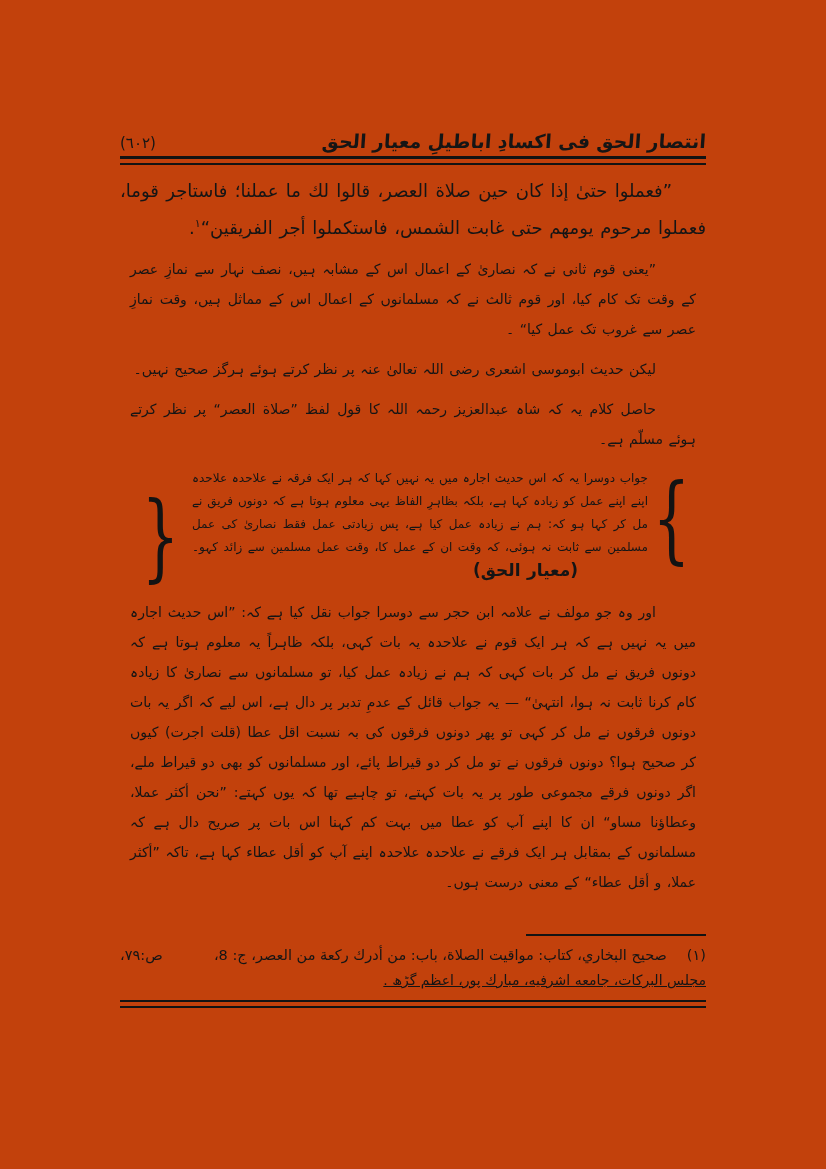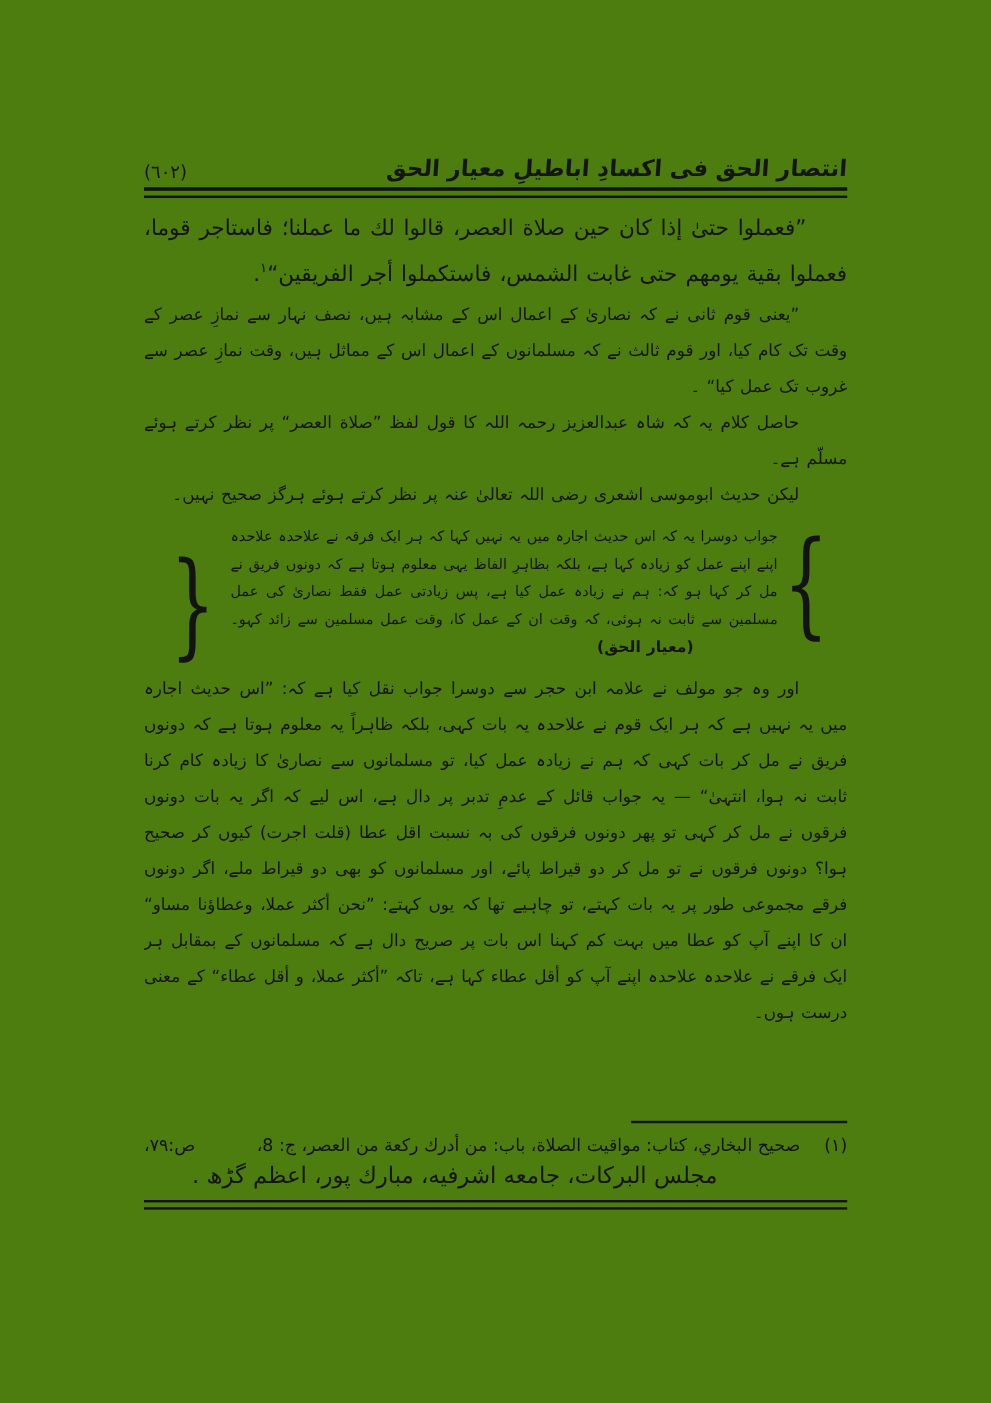--- a/index.html
+++ b/index.html
@@ -1,19 +1,19 @@
 <!DOCTYPE html>
 <html lang="ur" dir="rtl"><head>
 <meta charset="utf-8">
 <style>
   html, body { margin: 0; padding: 0; background: #e8e8e8; }
   .page {
     position: relative;
     width: 826px; height: 1169px;
-    background: #4d7c0f;
+    background: #c2410c;
     color: #151515;
     font-family: "DejaVu Sans", sans-serif;
     overflow: hidden;
     margin: 0 auto;
   }
   .column {
     position: absolute;
     left: 120px; top: 0;
     width: 586px; height: 100%;
     direction: rtl;
@@ -41,21 +41,21 @@
     border-bottom: 2.5px solid #131313;
   }
   
   .body-area {
     margin-top: 7px;
     height: 758px;
     overflow: hidden;
     text-align: justify;
   }
   .para {
-    margin: 0;
+    margin: 10px;
     font-size: 14px;
     line-height: 30px;
     text-indent: 40px;
     word-spacing: 1px;
   }
   .arabic-quote {
     font-size: 18px;
     line-height: 33px;
     text-indent: 34px;
     margin: 2px 0 3px 0;
@@ -68,21 +68,21 @@
     padding: 3px 58px 3px 72px;
   }
   .inset-text {
     font-size: 12px;
     line-height: 23px;
     text-align: justify;
     word-spacing: 0.5px;
   }
   .inset-citation {
     font-weight: bold;
-    font-size: 13px;
+    font-size: 17px;
     margin-right: 70px;
     white-space: nowrap;
   }
   .brace {
     position: absolute;
     font-family: "DejaVu Serif", serif;
     font-weight: normal;
     color: #131313;
     line-height: 1;
     pointer-events: none;
@@ -103,24 +103,25 @@
   .footnote-line1 {
     display: flex;
     align-items: baseline;
     gap: 20px;
     font-size: 14.5px;
     line-height: 25px;
   }
   .footnote-ref { flex: 0 1 auto; }
   .footnote-pageref { margin-right: auto; } 
   .footnote-line2 {
-    font-size: 19px;
+    font-size: 14px;
     line-height: 25px;
-    text-align: left;
+    text-align: right;
     padding-left: 40px;
+    text-decoration: underline;
   }
   .bottom-rule {
     margin-top: 7px;
     height: 3.5px;
     border-top: 2.5px solid #131313;
     border-bottom: 2px solid #131313;
   }
 </style>
 </head>
 <body>
@@ -129,25 +130,25 @@
   <div class="column">
 
     <div class="header-row">
       <span class="page-number">(٦٠٢)</span>
       <span class="book-title">انتصار الحق فی اکسادِ اباطیلِ معیار الحق</span>
     </div>
     <div class="header-rule"></div>
 
     <div class="body-area">
 
-      <p class="para arabic-quote"><span>”فعملوا حتیٰ إذا كان حين صلاة العصر، قالوا لك ما عملنا؛ فاستاجر قوما، فعملوا بقية يومهم حتى غابت الشمس، فاستكملوا أجر الفريقين“</span><span class="fn-sup">١</span><span>.</span></p>
+      <p class="para arabic-quote"><span>”فعملوا حتیٰ إذا كان حين صلاة العصر، قالوا لك ما عملنا؛ فاستاجر قوما، فعملوا مرحوم يومهم حتى غابت الشمس، فاستكملوا أجر الفريقين“</span><span class="fn-sup">١</span><span>.</span></p>
 
       <p class="para">”یعنی قوم ثانی نے کہ نصاریٰ کے اعمال اس کے مشابہ ہیں، نصف نہار سے نمازِ عصر کے وقت تک کام کیا، اور قوم ثالث نے کہ مسلمانوں کے اعمال اس کے مماثل ہیں، وقت نمازِ عصر سے غروب تک عمل کیا“ ۔</p>
+      <p class="para">لیکن حدیث ابوموسی اشعری رضی اللہ تعالیٰ عنہ پر نظر کرتے ہوئے ہرگز صحیح نہیں۔</p>
       <p class="para">حاصل کلام یہ کہ شاہ عبدالعزیز رحمہ اللہ کا قول لفظ ”صلاة العصر“ پر نظر کرتے ہوئے مسلّم ہے۔</p>
-      <p class="para">لیکن حدیث ابوموسی اشعری رضی اللہ تعالیٰ عنہ پر نظر کرتے ہوئے ہرگز صحیح نہیں۔</p>
 
       <div class="inset inset-1">
         <span class="brace brace-right">}</span>
         <div class="inset-text"><span>جواب دوسرا یہ کہ اس حدیث اجارہ میں یہ نہیں کہا کہ ہر ایک فرقہ نے علاحدہ علاحدہ اپنے اپنے عمل کو زیادہ کہا ہے، بلکہ بظاہرِ الفاظ یہی معلوم ہوتا ہے کہ دونوں فریق نے مل کر کہا ہو کہ: ہم نے زیادہ عمل کیا ہے، پس زیادتی عمل فقط نصاریٰ کی عمل مسلمین سے ثابت نہ ہوئی، کہ وقت ان کے عمل کا، وقت عمل مسلمین سے زائد کہو۔</span><span class="inset-citation">(معیار الحق)</span></div>
         <span class="brace brace-left">{</span>
       </div>
 
       <p class="para">اور وہ جو مولف نے علامہ ابن حجر سے دوسرا جواب نقل کیا ہے کہ: ”اس حدیث اجارہ میں یہ نہیں ہے کہ ہر ایک قوم نے علاحدہ یہ بات کہی، بلکہ ظاہراً یہ معلوم ہوتا ہے کہ دونوں فریق نے مل کر بات کہی کہ ہم نے زیادہ عمل کیا، تو مسلمانوں سے نصاریٰ کا زیادہ کام کرنا ثابت نہ ہوا، انتہیٰ“ — یہ جواب قائل کے عدمِ تدبر پر دال ہے، اس لیے کہ اگر یہ بات دونوں فرقوں نے مل کر کہی تو پھر دونوں فرقوں کی بہ نسبت اقل عطا (قلت اجرت) کیوں کر صحیح ہوا؟ دونوں فرقوں نے تو مل کر دو قیراط پائے، اور مسلمانوں کو بھی دو قیراط ملے، اگر دونوں فرقے مجموعی طور پر یہ بات کہتے، تو چاہیے تھا کہ یوں کہتے: ”نحن أكثر عملا، وعطاؤنا مساو“ ان کا اپنے آپ کو عطا میں بہت کم کہنا اس بات پر صریح دال ہے کہ مسلمانوں کے بمقابل ہر ایک فرقے نے علاحدہ علاحدہ اپنے آپ کو أقل عطاء کہا ہے، تاکہ ”أكثر عملا، و أقل عطاء“ کے معنی درست ہوں۔</p>
 
     </div>

